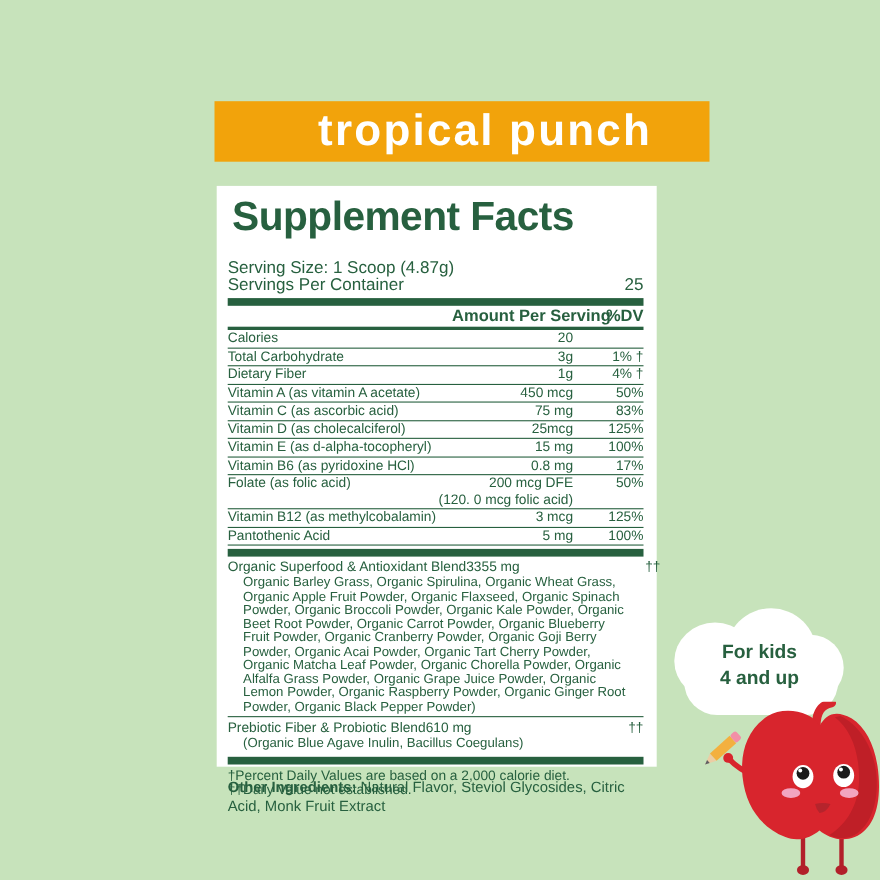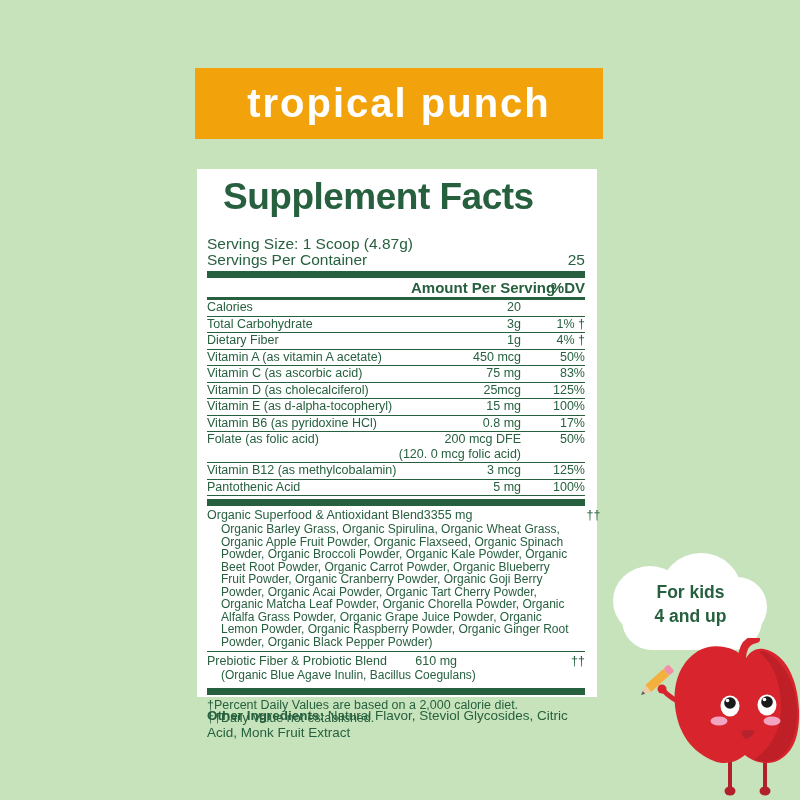--- a/index.html
+++ b/index.html
@@ -4,57 +4,57 @@
 <style>
   html,body{margin:0;padding:0;}
   body{
     width:800px;height:800px;position:relative;overflow:hidden;
     background:var(--page-bg,#c7e3bb);
     font-family:"Liberation Sans",sans-serif;
     -webkit-font-smoothing:antialiased;
   }
   
   .banner{
-    position:absolute;left:195px;top:68px;width:408px;height:71px;
+    position:absolute;left:195px;top:92px;width:408px;height:55px;
     background:var(--banner-bg,#f2a30b);
-    display:flex;align-items:center;justify-content:center;
+    display:flex;align-items:center;justify-content:center;padding-left:42px;
   }
   .banner .banner-text{
     color:#ffffff;font-size:40px;font-weight:bold;letter-spacing:2px;
   }
   
   .panel{
     position:absolute;left:197px;top:169px;width:400px;height:528px;
     box-sizing:border-box;background:var(--panel-bg,#ffffff);
     padding:8px 12px 0 10px;color:var(--label-green,#27603f);
   }
   .sf-title{
     font-size:37px;font-weight:bold;letter-spacing:-0.5px;
-    margin:2px 0 4px 16px;line-height:36px;white-space:nowrap;
+    margin:2px 0 4px 4px;line-height:36px;white-space:nowrap;
   }
   .serving-line{font-size:15.5px;line-height:16px;margin-top:21px;}
   .servings-row{display:flex;font-size:15.5px;line-height:16px;}
   .servings-row .grow{flex:1;}
   .bar{background:var(--label-green,#27603f);}
   .bar.thick{height:7px;margin-top:3px;}
   .bar.med{height:3px;}
   .hdr-row{display:flex;font-weight:bold;font-size:15px;padding:2px 0;line-height:15px;}
   .c-name{flex:1 1 auto;min-width:0;white-space:nowrap;}
   .c-amt{width:110px;flex:0 0 auto;text-align:right;white-space:nowrap;}
   .c-dv{width:64px;flex:0 0 auto;text-align:right;white-space:nowrap;}
   .row{display:flex;font-size:12.5px;line-height:13.5px;padding:1px 0;
        border-bottom:1px solid var(--label-green,#27603f);}
   .row.no-border{border-bottom:none;}
   .folate-wrap{border-bottom:1px solid var(--label-green,#27603f);}
   .folate-wrap .row{border-bottom:none;}
   .folate-line2{font-size:12.5px;line-height:13.5px;text-align:right;
                 padding:0 64px 1px 0;}
   .blend-head{display:flex;font-size:12.5px;line-height:14px;padding:2px 0 1px 0;}
   .blend-head .b-name{font-weight:normal;white-space:nowrap;flex:0 0 auto;}
-  .blend-head .b-amt{flex:1 1 auto;text-align:right;padding-right:64px;white-space:nowrap;}
+  .blend-head .b-amt{flex:1 1 auto;padding-right:64px;white-space:nowrap;}
   .blend-head .b-dv{width:64px;flex:0 0 auto;text-align:right;white-space:nowrap;}
   .blend-detail{font-size:12px;line-height:12.5px;padding:0 14px 3px 14px;}
   .blend-divider{border-bottom:1px solid var(--label-green,#27603f);}
   .footnotes{font-size:12.5px;line-height:13.5px;padding-top:4px;}
   
   .other-ing{
     position:absolute;left:207px;top:708px;width:386px;
     color:var(--label-green,#27603f);font-size:13.5px;line-height:16.5px;
   }
   .other-ing b{font-weight:bold;}

